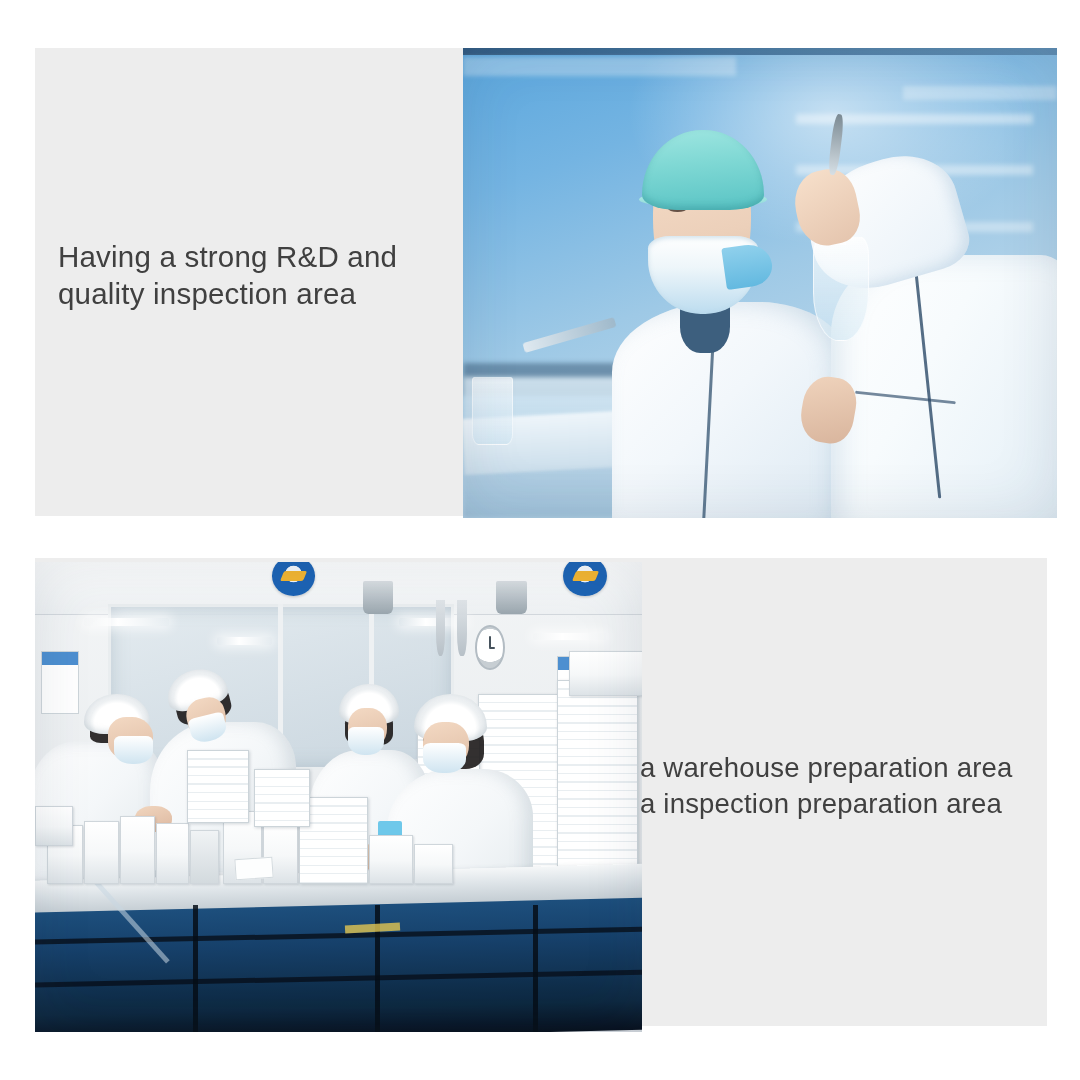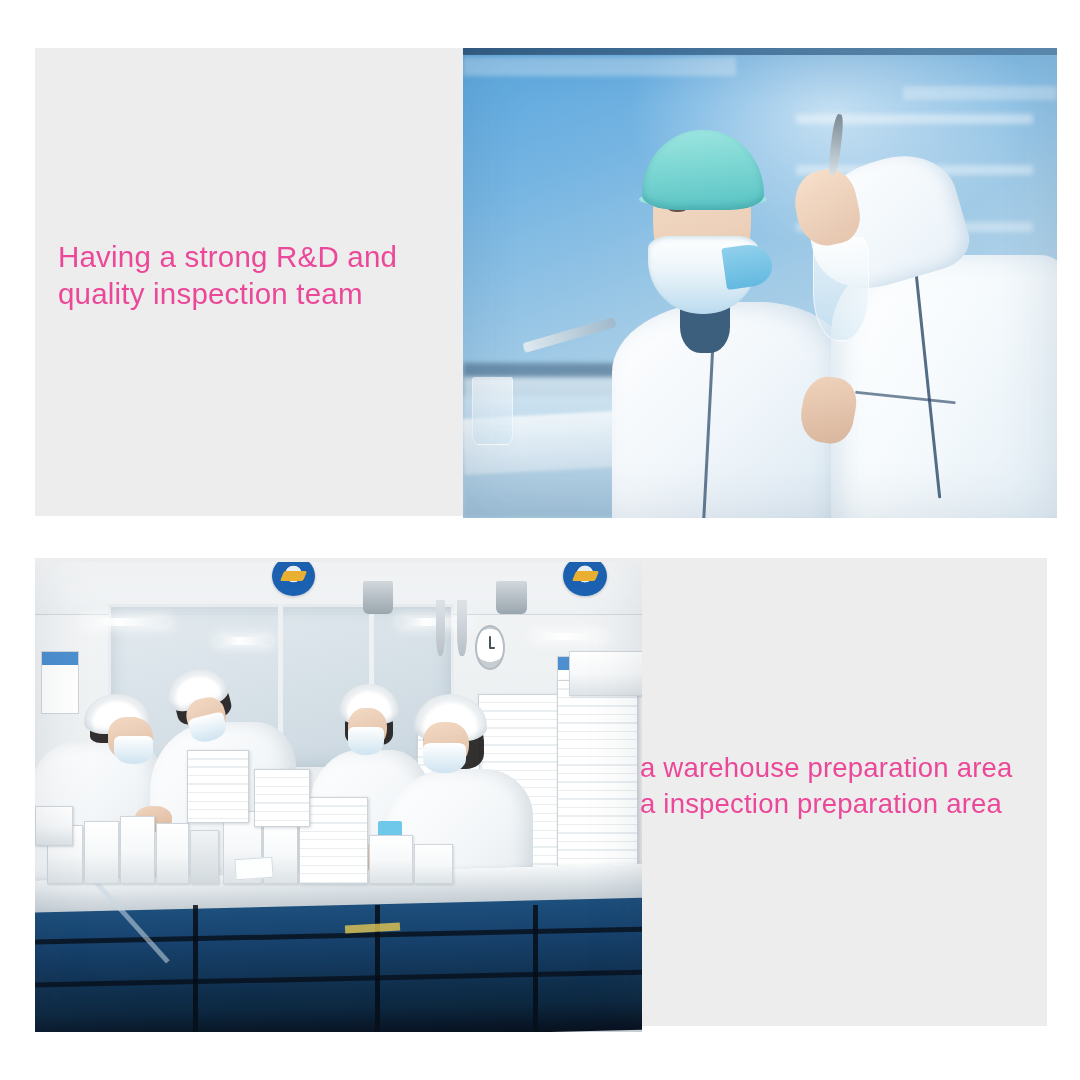--- a/index.html
+++ b/index.html
@@ -28,21 +28,21 @@
     position: absolute;
     background: #ededed;
   }
   .photo {
     position: absolute;
     overflow: hidden;
     background: #b9c9d6;
   }
   .caption {
     position: absolute;
-    color: #ec4899;
+    color: #404040;
     font-weight: 400;
     letter-spacing: .2px;
   }
   .caption .line {
     display: block;
     white-space: nowrap;
   }
 
   
   #sec1-panel   { left: 35px;  top: 48px;  width: 432px; height: 468px; }
@@ -442,21 +442,21 @@
       <div class="pB-hand2"></div>
       <div class="pB-hand"></div>
       <div class="tweezer"></div>
 
       <div class="vignette"></div>
     </div>
   </div>
 
   <div class="caption" id="sec1-caption">
     <span class="line">Having a strong R&amp;D and</span>
-    <span class="line">quality inspection team</span>
+    <span class="line">quality inspection area</span>
   </div>
 
   <div class="panel" id="sec2-panel"></div>
 
   <div class="photo" id="sec2-photo">
     <div class="wh-scene">
       <div class="wh-wall"></div>
       <div class="wh-ceiling"></div>
 
       <div class="wh-sign s1"></div>

